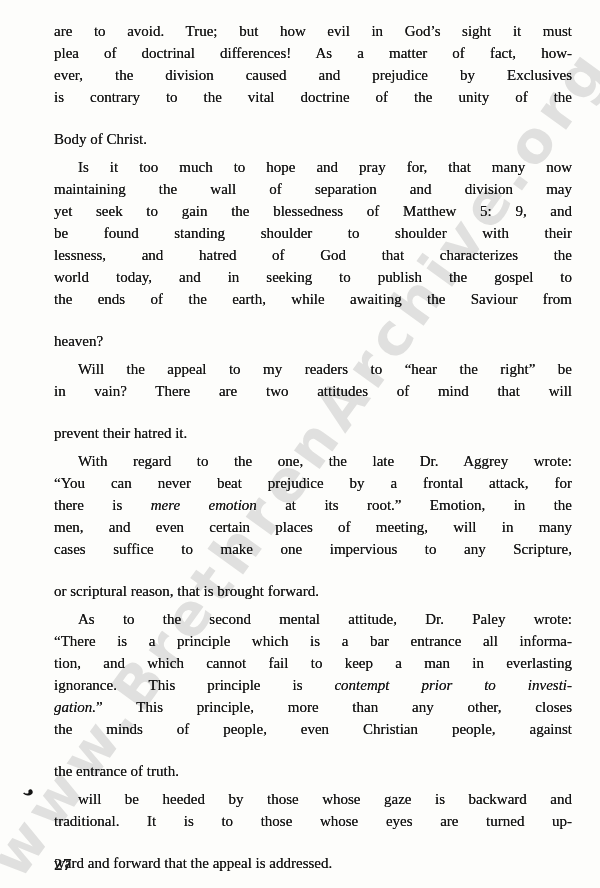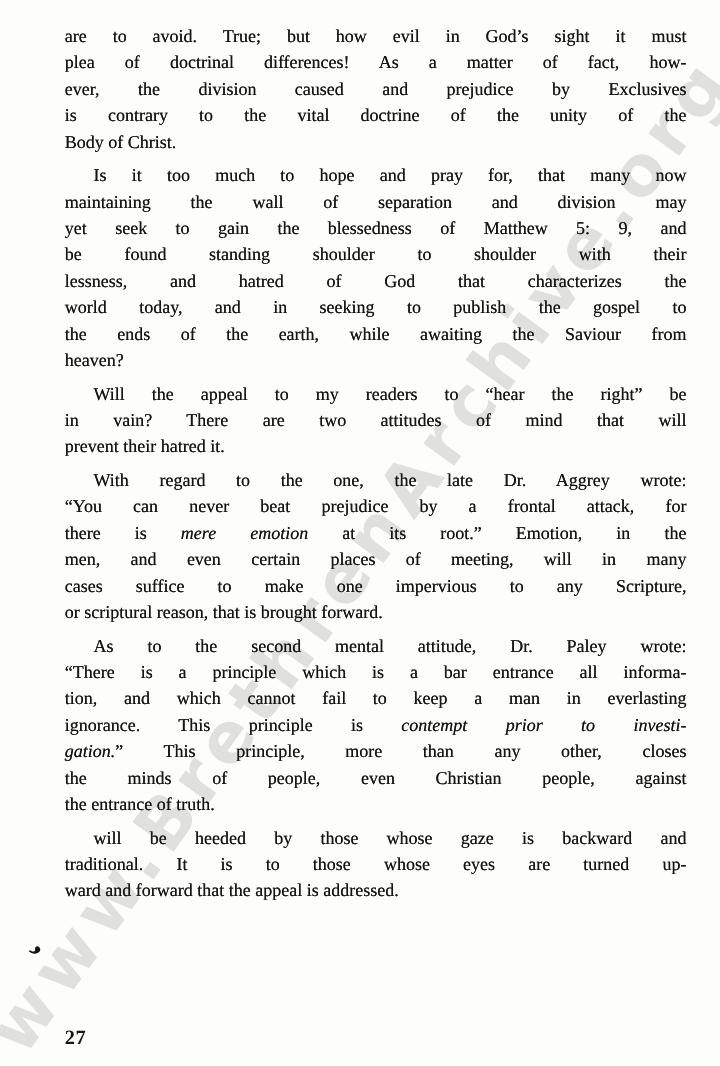--- a/index.html
+++ b/index.html
@@ -44,20 +44,21 @@
   .para + .para { margin-top: 6px; }
   .line {
     text-align: justify;
     text-align-last: justify;
     height: 22px;
     overflow: visible;
     white-space: normal;
   }
   .para .line:last-child {
     text-align-last: left;
+    margin-top: 20px;
   }
   .para.indent .line:first-child {
     text-indent: 24px;
   }
   .line em {
     font-style: italic;
   }
   .margin-mark {
     position: absolute;
     left: 33px;

